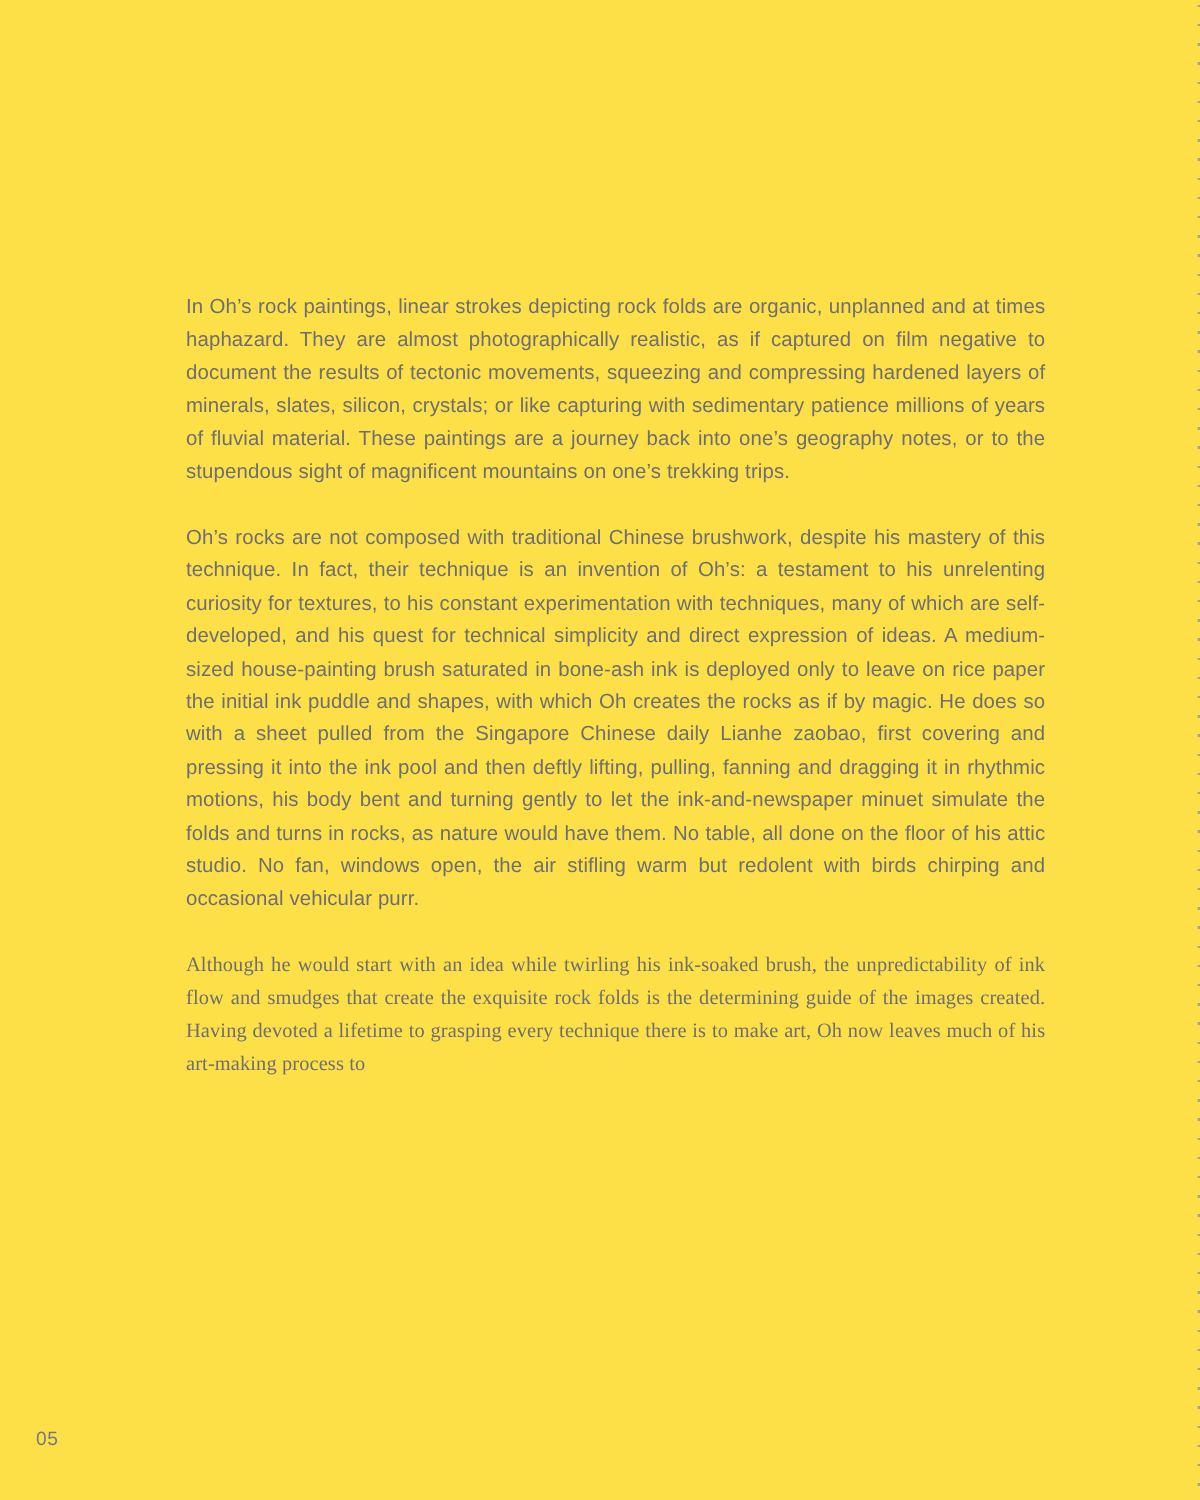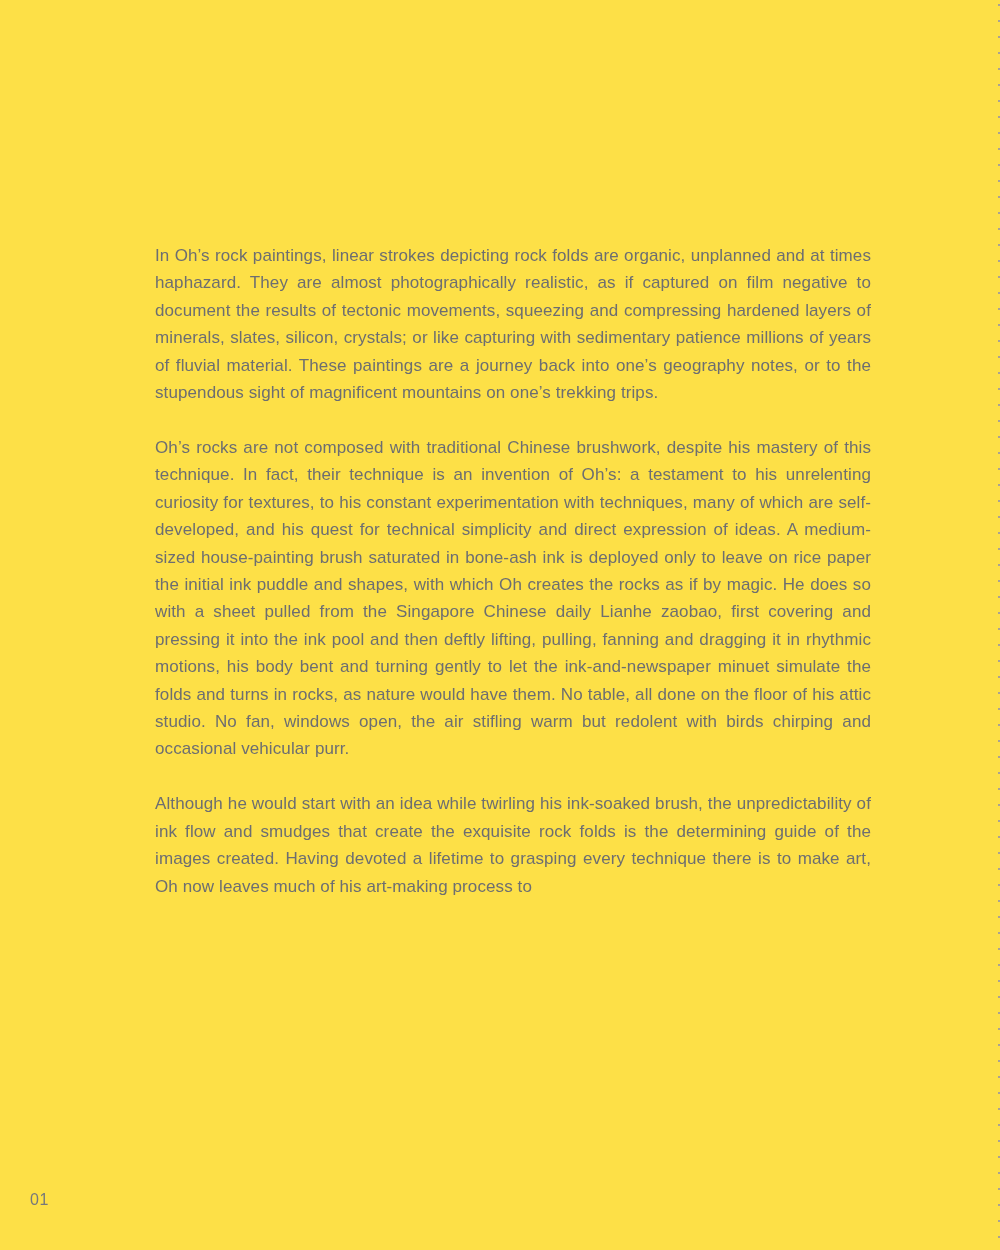--- a/index.html
+++ b/index.html
@@ -30,20 +30,21 @@
     font-size: 17px;
     line-height: 27.4px;
     font-weight: 400;
     color: #6d6e71;
     text-align: justify;
     text-justify: inter-word;
     letter-spacing: 0.1px;
   }
   .text-block p:last-child {
     margin-bottom: 0;
+    font-family: Liberation Serif, serif;
   }
   .page-number {
     position: absolute;
     left: 30px;
     top: 1191px;
     font-size: 16px;
     line-height: 18px;
     color: #77787b;
     letter-spacing: 0.5px;
   }
@@ -66,17 +67,17 @@
 <body>
 
 <div class="page">
 
   <div class="text-block">
     <p>In Oh’s rock paintings, linear strokes depicting rock folds are organic, unplanned and at times haphazard. They are almost photographically realistic, as if captured on film negative to document the results of tectonic movements, squeezing and compressing hardened layers of minerals, slates, silicon, crystals; or like capturing with sedimentary patience millions of years of fluvial material. These paintings are a journey back into one’s geography notes, or to the stupendous sight of magnificent mountains on one’s trekking trips.</p>
     <p>Oh’s rocks are not composed with traditional Chinese brushwork, despite his mastery of this technique. In fact, their technique is an invention of Oh’s: a testament to his unrelenting curiosity for textures, to his constant experimentation with techniques, many of which are self-developed, and his quest for technical simplicity and direct expression of ideas. A medium-sized house-painting brush saturated in bone-ash ink is deployed only to leave on rice paper the initial ink puddle and shapes, with which Oh creates the rocks as if by magic. He does so with a sheet pulled from the Singapore Chinese daily Lianhe zaobao, first covering and pressing it into the ink pool and then deftly lifting, pulling, fanning and dragging it in rhythmic motions, his body bent and turning gently to let the ink-and-newspaper minuet simulate the folds and turns in rocks, as nature would have them. No table, all done on the floor of his attic studio. No fan, windows open, the air stifling warm but redolent with birds chirping and occasional vehicular purr.</p>
     <p>Although he would start with an idea while twirling his ink-soaked brush, the unpredictability of ink flow and smudges that create the exquisite rock folds is the determining guide of the images created. Having devoted a lifetime to grasping every technique there is to make art, Oh now leaves much of his art-making process to</p>
   </div>
 
-  <div class="page-number">01</div>
+  <div class="page-number">05</div>
 
   <div class="dotted-edge"></div>
 
 </div>
 
 </body></html>

